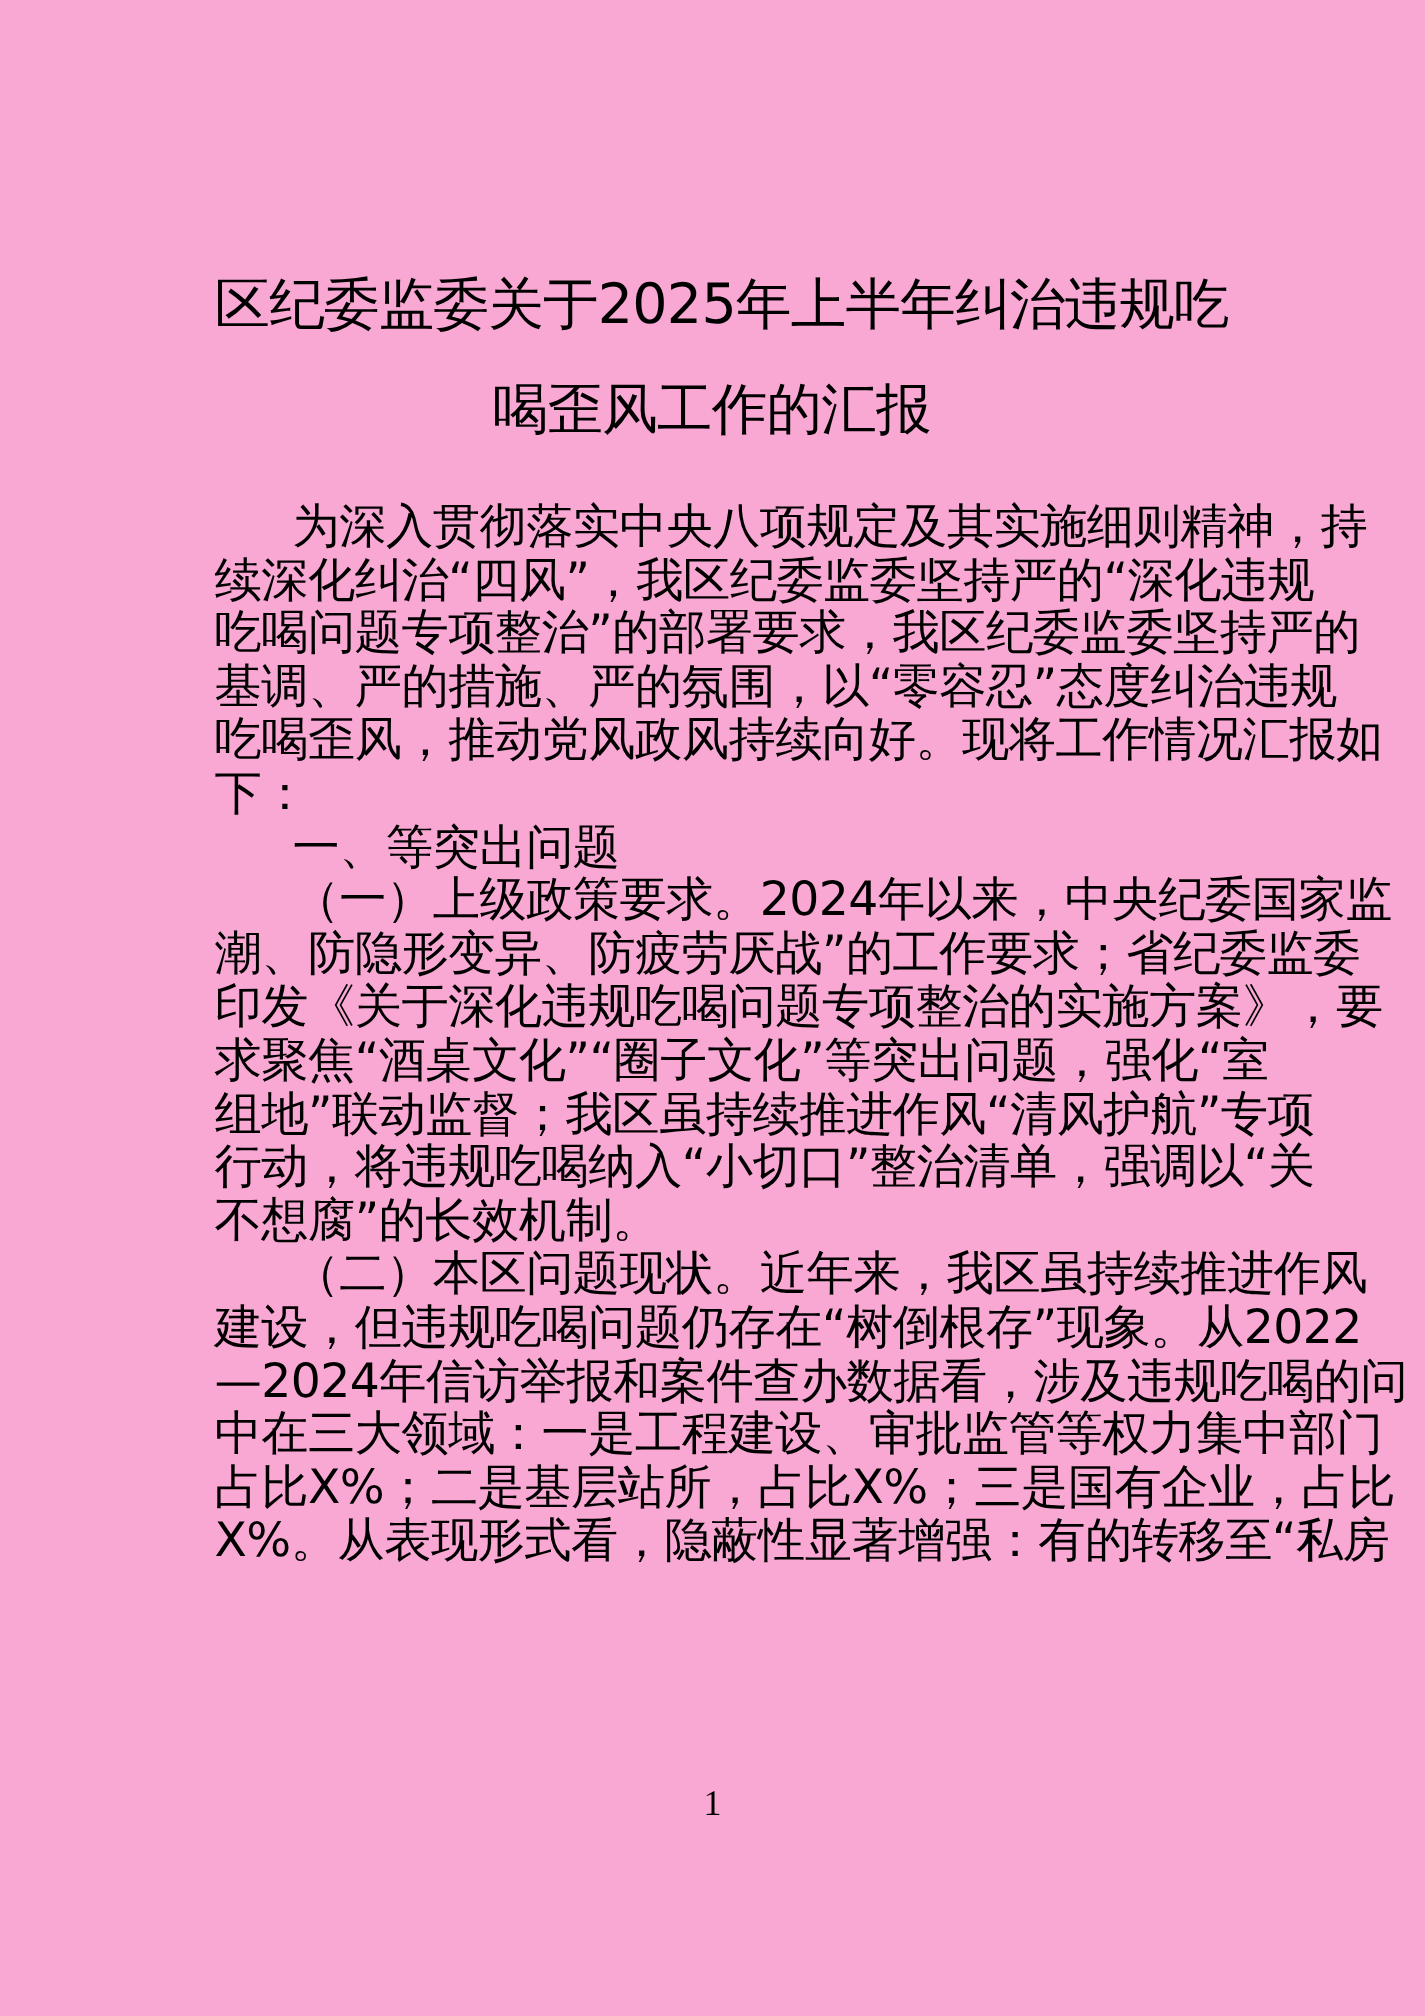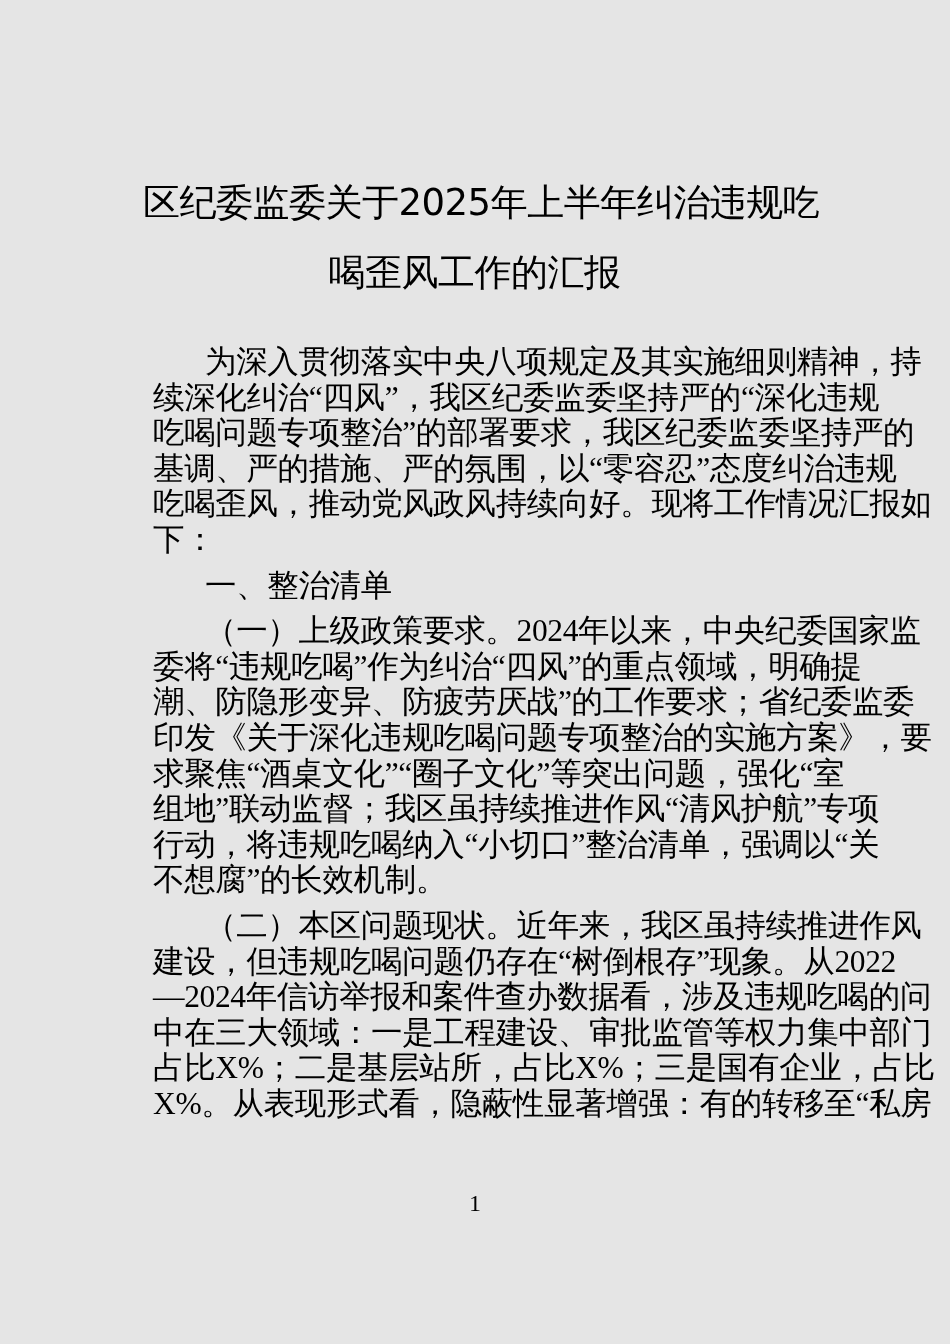--- a/index.html
+++ b/index.html
@@ -13,21 +13,21 @@
       position: relative;
       overflow: hidden;
       font-family: "DejaVu Sans", sans-serif;
       color: #000000;
     }
     .page {
       position: absolute;
       left: 0; top: 0;
       width: 950px;
       height: 1344px;
-      background: #e5e5e5;
+      background: #f9a8d4;
     }
     .title {
       position: absolute;
       left: 143px;
       width: 663px;
       top: 168px;
       text-align: center;
       font-size: 37px;
       line-height: 70px;
       letter-spacing: -0.5px;
@@ -38,27 +38,26 @@
       display: block;
       white-space: nowrap;
     }
     .body {
       position: absolute;
       left: 143px;
       top: 334px;
       width: 663px;
     }
     .para {
-      margin: 10px;
+      margin: 0;
       font-size: 31.5px;
       line-height: 35.6px;
       text-align: justify;
       text-align-last: left;
       letter-spacing: -0.35px;
-      font-family: Liberation Serif, serif;
     }
     .para .ln {
       display: block;
       white-space: nowrap;
       text-align: justify;
       text-align-last: justify;
     }
     .para .ln.last {
       text-align-last: left;
     }
@@ -94,26 +93,25 @@
     <p class="para">
       <span class="ln indent">为深入贯彻落实中央八项规定及其实施细则精神，持</span>
       <span class="ln">续深化纠治“四风”，我区纪委监委坚持严的“深化违规</span>
       <span class="ln">吃喝问题专项整治”的部署要求，我区纪委监委坚持严的</span>
       <span class="ln">基调、严的措施、严的氛围，以“零容忍”态度纠治违规</span>
       <span class="ln">吃喝歪风，推动党风政风持续向好。现将工作情况汇报如</span>
       <span class="ln last">下：</span>
     </p>
 
     <p class="para">
-      <span class="ln last heading">一、整治清单</span>
+      <span class="ln last heading">一、等突出问题</span>
     </p>
 
     <p class="para">
       <span class="ln indent">（一）上级政策要求。2024年以来，中央纪委国家监</span>
-      <span class="ln">委将“违规吃喝”作为纠治“四风”的重点领域，明确提</span>
       <span class="ln">潮、防隐形变异、防疲劳厌战”的工作要求；省纪委监委</span>
       <span class="ln">印发《关于深化违规吃喝问题专项整治的实施方案》，要</span>
       <span class="ln">求聚焦“酒桌文化”“圈子文化”等突出问题，强化“室</span>
       <span class="ln">组地”联动监督；我区虽持续推进作风“清风护航”专项</span>
       <span class="ln">行动，将违规吃喝纳入“小切口”整治清单，强调以“关</span>
       <span class="ln last">不想腐”的长效机制。</span>
     </p>
 
     <p class="para">
       <span class="ln indent">（二）本区问题现状。近年来，我区虽持续推进作风</span>

